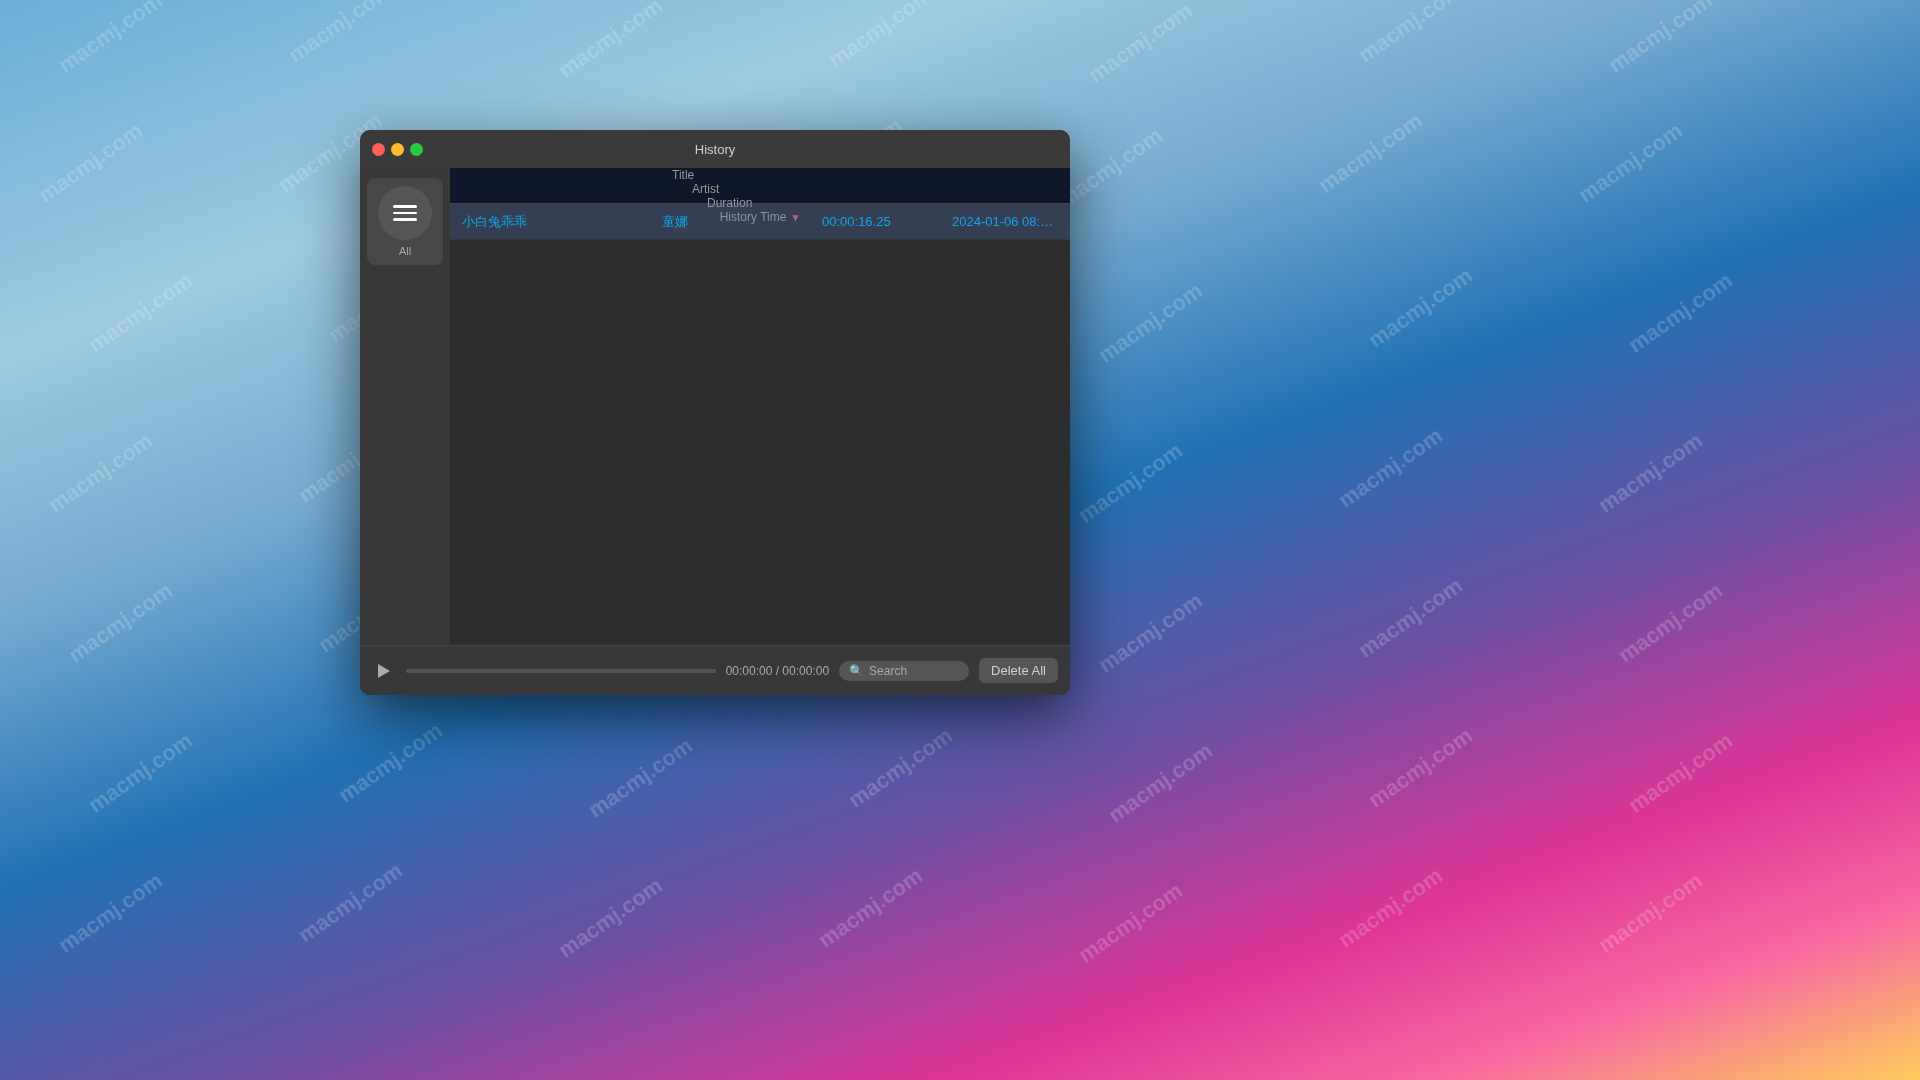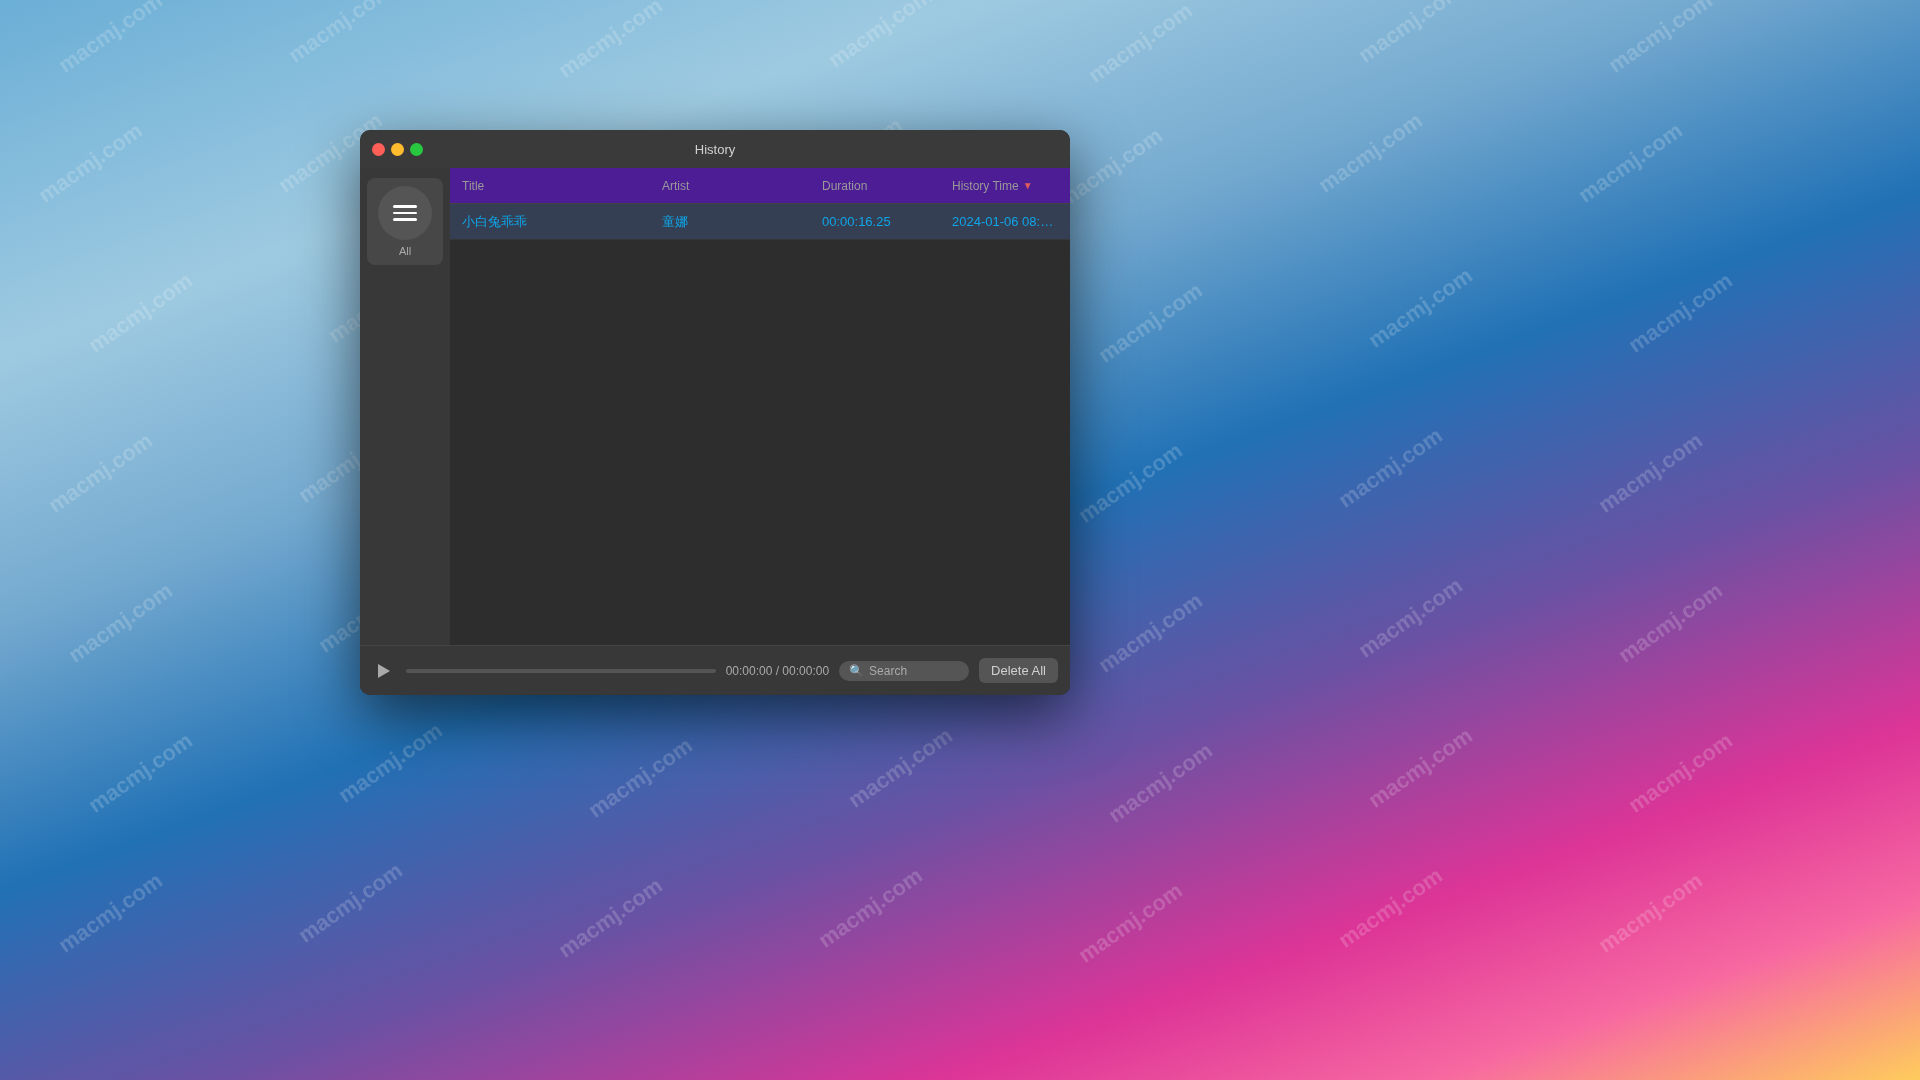--- a/index.html
+++ b/index.html
@@ -205,23 +205,24 @@
       flex-direction: column;
       background: #2d2d2d;
       overflow: hidden;
     }
 
     
     .table-header {
       display: flex;
       align-items: center;
       height: 36px;
-      background: #4c1d95;
+      background: #0f172a;
       border-bottom: 1px solid #444;
       flex-shrink: 0;
+      flex-direction: column;
     }
 
     .th-cell {
       color: #999;
       font-size: 12px;
       font-weight: 500;
       padding: 0 12px;
       display: flex;
       align-items: center;
       gap: 4px;

